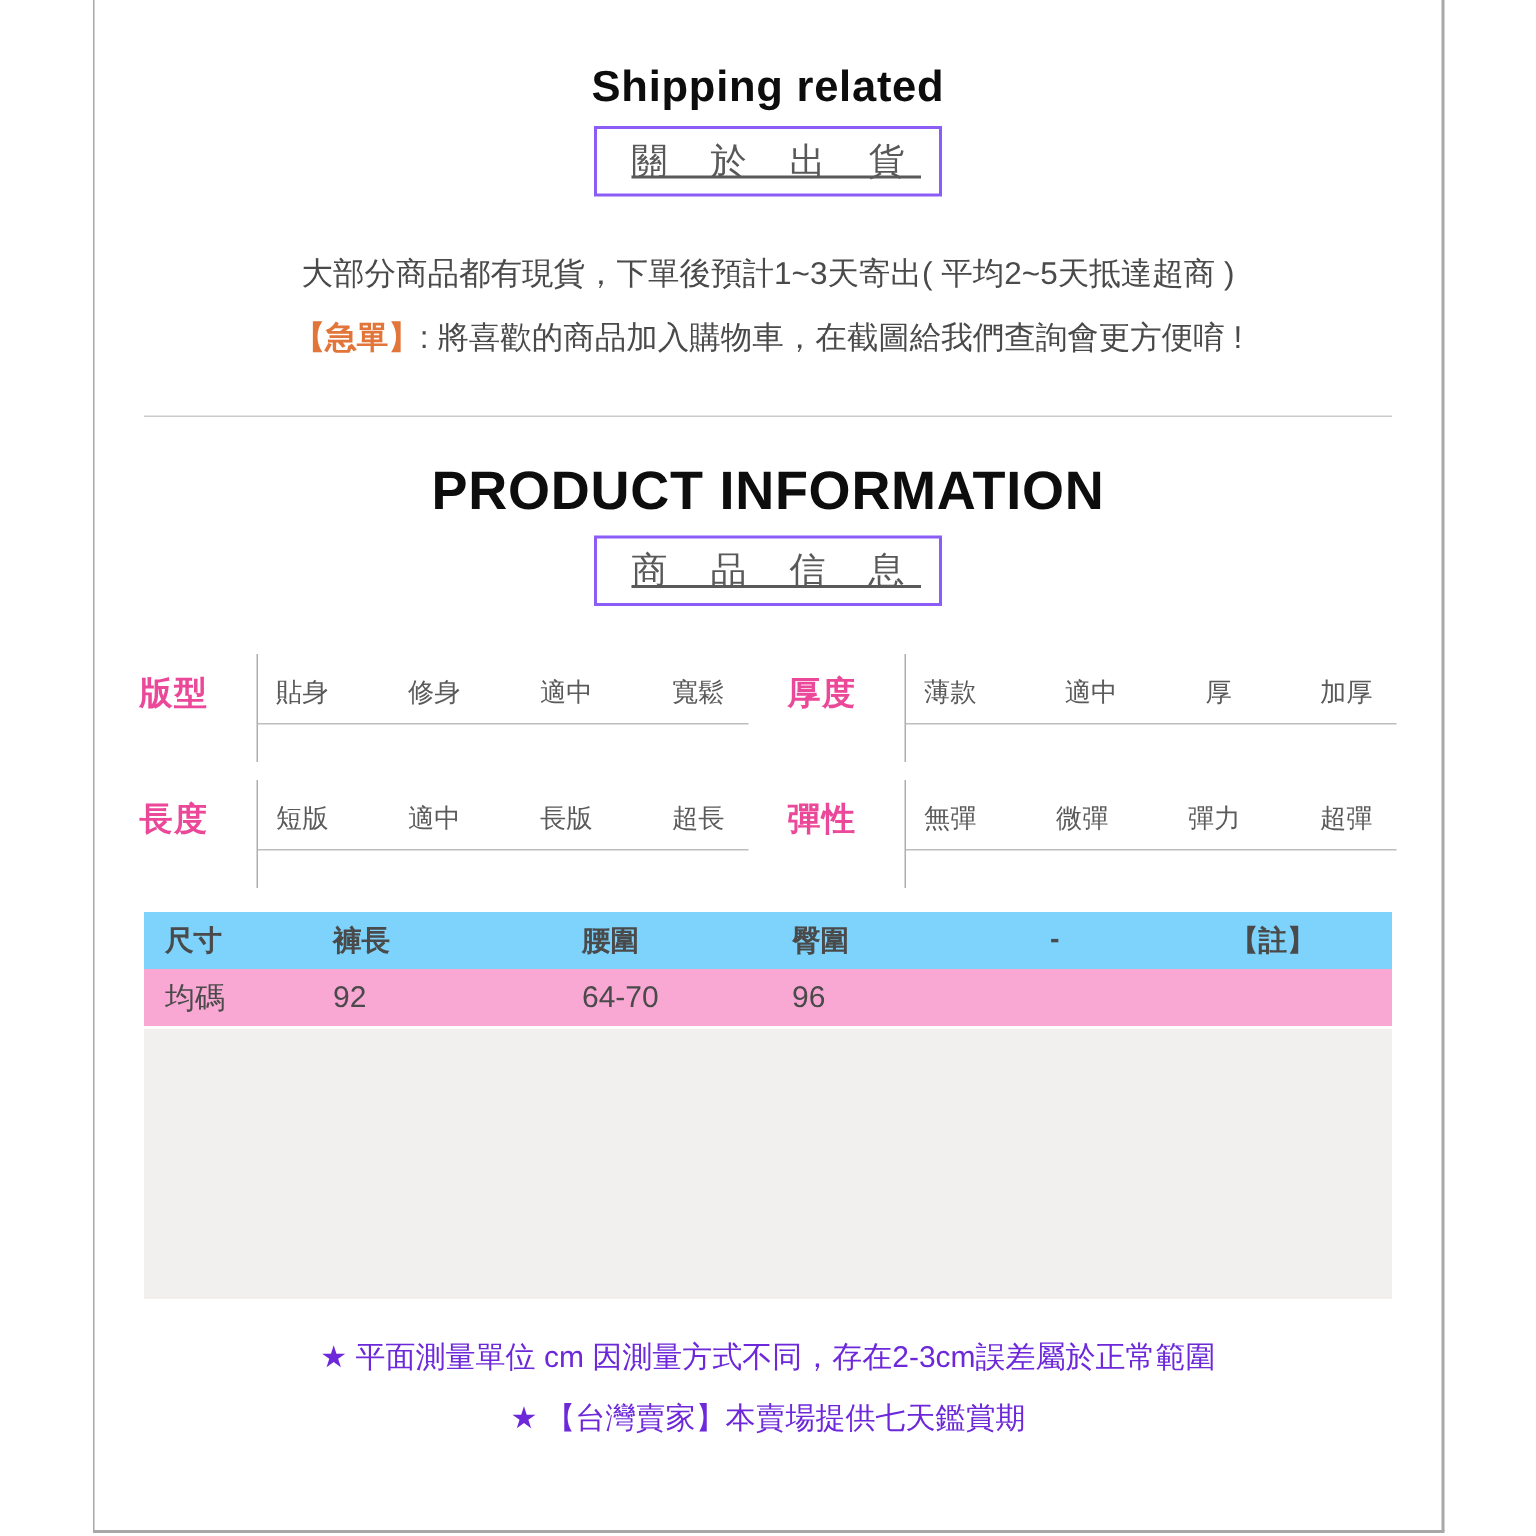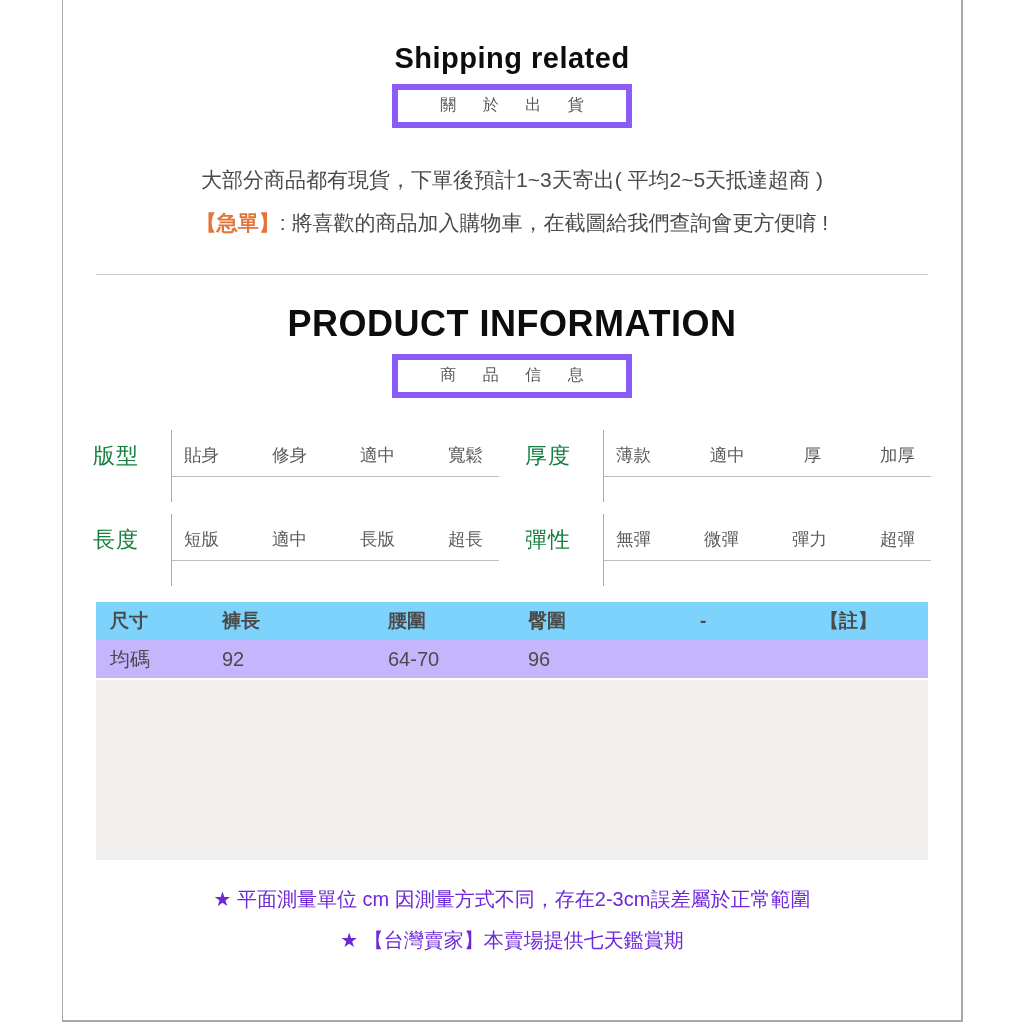--- a/index.html
+++ b/index.html
@@ -24,28 +24,29 @@
     text-align:center;
     font-size:29px;
     font-weight:bold;
     color:#0d0d0d;
     letter-spacing:0.5px;
   }
   .sec-title.product{margin-top:28px;font-size:36px;}
   .zh-box{
     width:228px;
     margin:9px auto 0 auto;
-    border:6px solid #8b5cf6;
+    border:2px solid #8b5cf6;
     padding:5px 0 6px 0;
     text-align:center;
-    font-size:16px;
+    font-size:24px;
     color:#595959;
     letter-spacing:11px;
     text-indent:11px;
     white-space:nowrap;
+    text-decoration:underline;
   }
 
   
   .ship-paras{margin-top:30px;text-align:center;font-size:21px;line-height:43px;color:#4a4a4a;}
   .hl{color:#E2753A;font-weight:bold;}
 
   .divider{width:832px;height:1px;background:#cbcbcb;margin:30px auto 0 auto;}
 
   
   .attr-grid{
@@ -55,22 +56,22 @@
     grid-template-columns:1fr 1fr;
     column-gap:26px;
     row-gap:10px;
   }
   .attr-group{display:flex;align-items:flex-start;height:74px;}
   .attr-label{
     width:66px;
     flex:0 0 66px;
     padding-top:11px;
     font-size:22px;
-    font-weight:normal;
-    color:#15803d;
+    font-weight:bold;
+    color:#ec4899;
     letter-spacing:1px;
   }
   .attr-options-wrap{
     flex:1;
     margin-left:12px;
     border-left:1px solid #adadad;
     height:72px;
   }
   .attr-options{
     display:flex;
@@ -85,21 +86,21 @@
 
   
   .size-table{width:832px;margin:14px auto 0 auto;}
   .size-row{
     display:grid;
     grid-template-columns:112px 166px 140px 172px 120px auto;
     align-items:center;
     height:38px;
   }
   .size-row.head{background:#7dd3fc;font-weight:bold;font-size:19px;color:#4a4a4a;}
-  .size-row.body{background:#c4b5fd;font-size:20px;color:#4a4a4a;}
+  .size-row.body{background:#f9a8d4;font-size:20px;color:#4a4a4a;}
   .size-cell{padding-left:14px;white-space:nowrap;}
   .table-filler{width:832px;height:180px;background:#f1f0ee;margin:2px auto 0 auto;}
 
   
   .footnotes{margin-top:26px;text-align:center;font-size:20px;color:#6d28d9;}
   .footnote{line-height:26px;}
   .footnote + .footnote{margin-top:15px;}
 </style>
 </head>
 <body>

